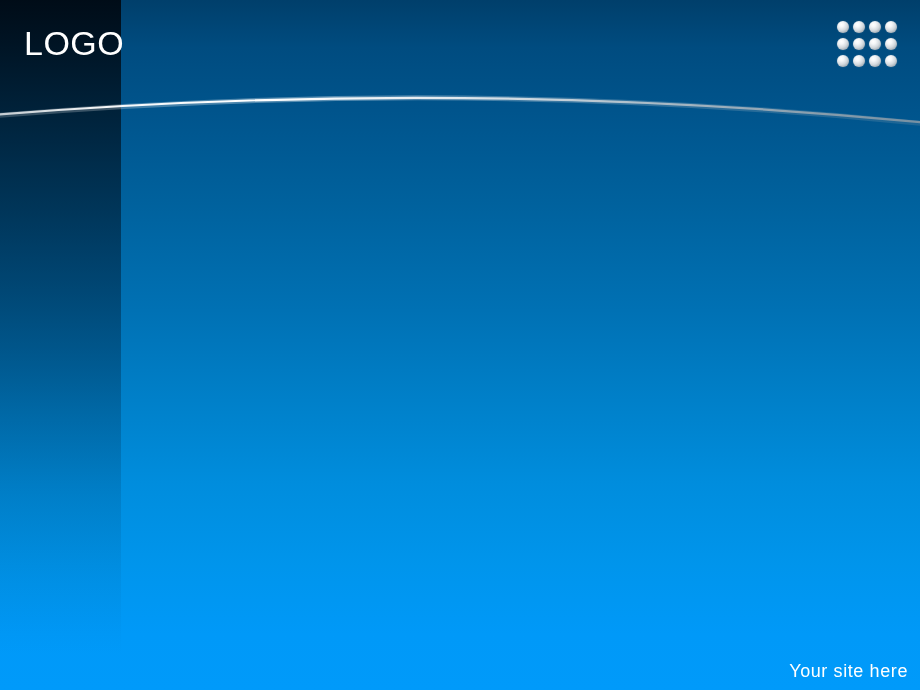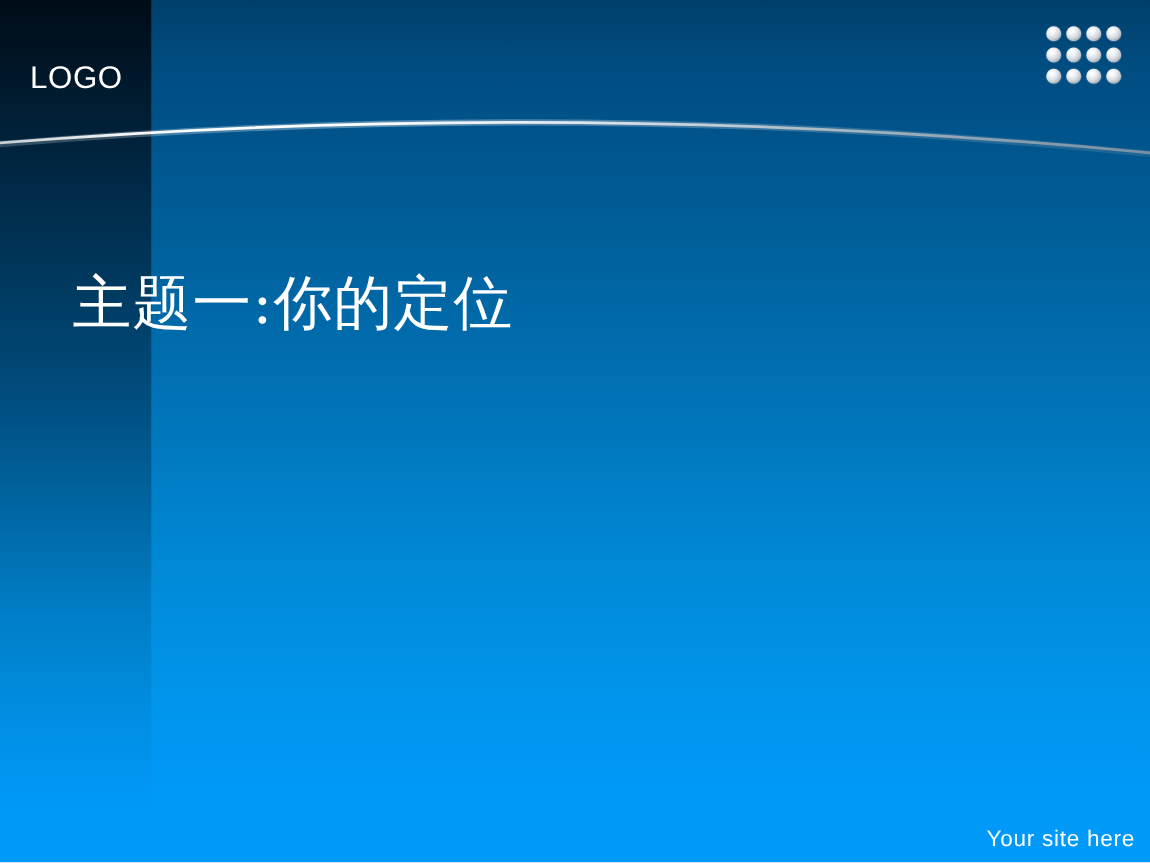--- a/index.html
+++ b/index.html
@@ -58,25 +58,24 @@
     height: 690px;
     pointer-events: none;
   }
 
   
   #logo {
     position: absolute;
     left: 24px;
     top: 26px;
     color: #ffffff;
-    font-size: 25px;
+    font-size: 34px;
     letter-spacing: 0.5px;
     line-height: 1;
     font-family: "Liberation Sans", sans-serif;
-    margin-top: 24px;
   }
 
   
   #dot-grid {
     position: absolute;
     left: 837px;
     top: 21px;
     display: grid;
     grid-template-columns: repeat(4, 16px);
     grid-template-rows: repeat(3, 17px);
@@ -172,19 +171,18 @@
     <span class="dot"></span>
     <span class="dot"></span>
     <span class="dot"></span>
     <span class="dot"></span>
     <span class="dot"></span>
     <span class="dot"></span>
     <span class="dot"></span>
     <span class="dot"></span>
   </div>
 
-  <div id="title">主题一:你的定位</div>
 
   <div id="content-body"></div>
 
   <div id="footer">Your site here</div>
 
 </div>
 
 </body></html>

